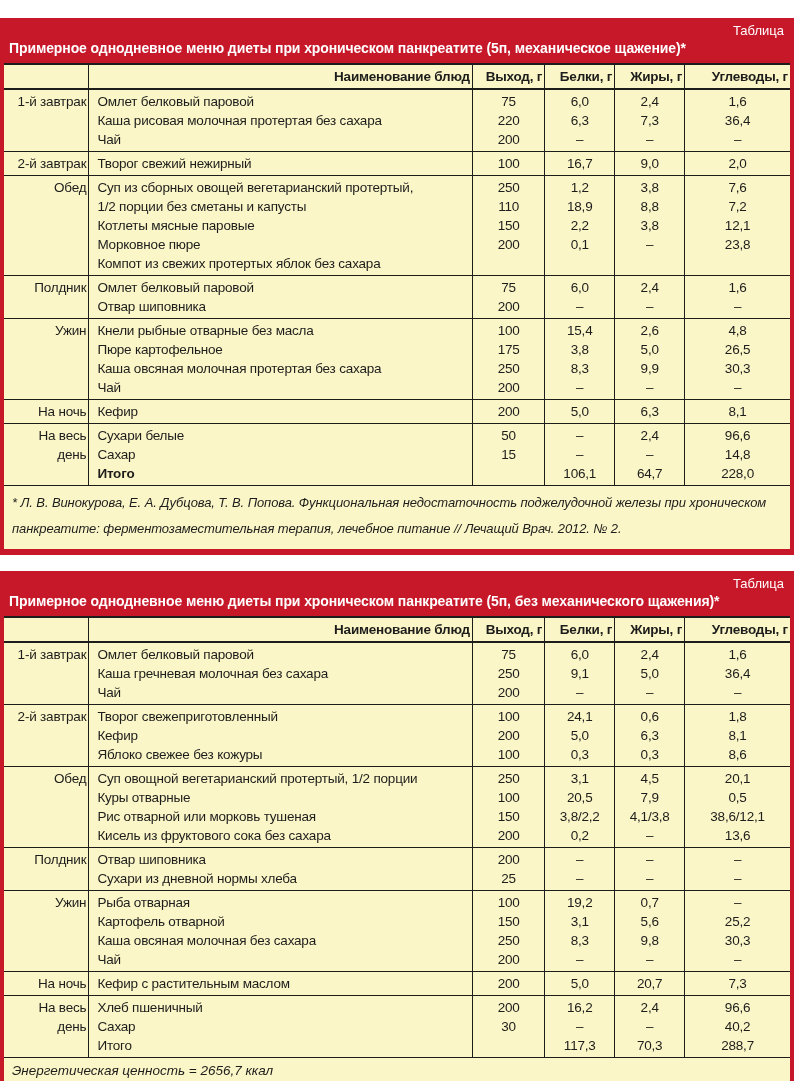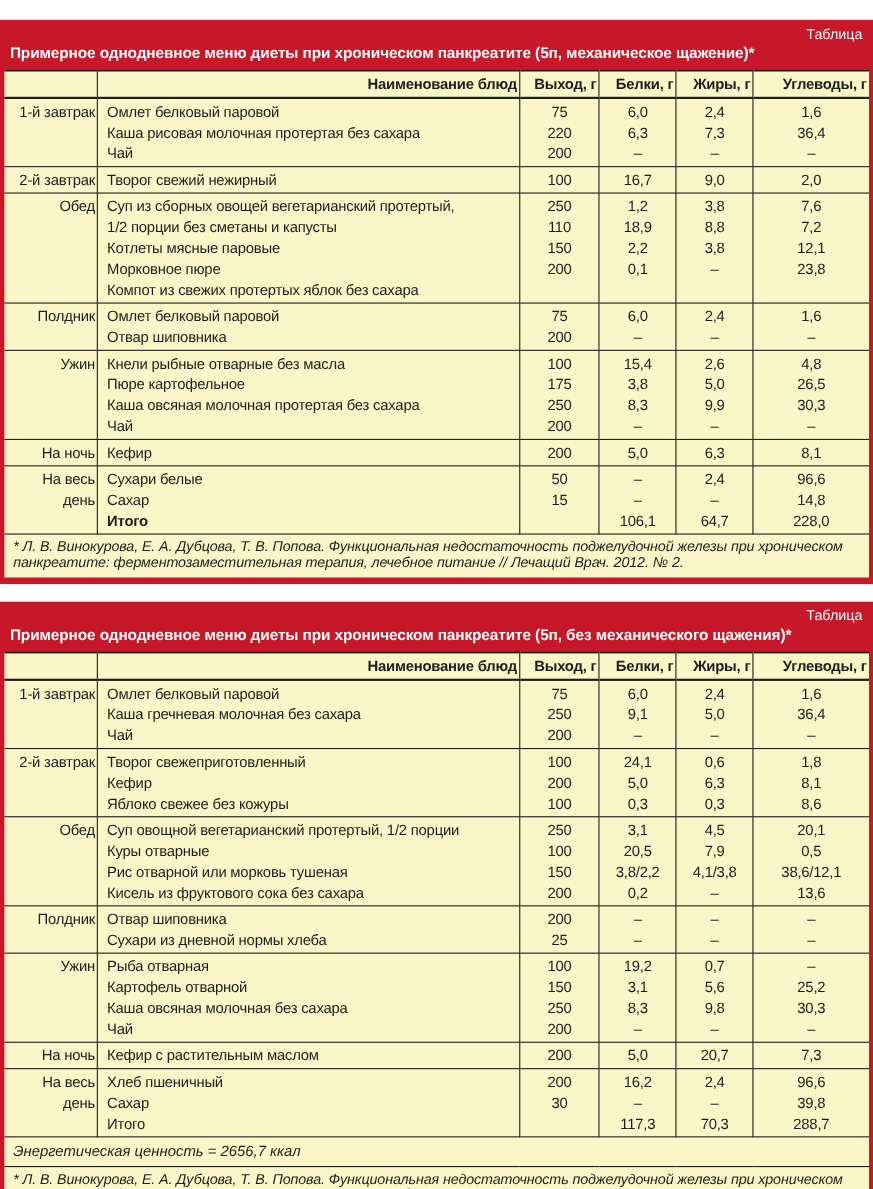--- a/index.html
+++ b/index.html
@@ -83,21 +83,21 @@
     border-top:1px solid var(--ink);
   }
   .energy-row td{
     font-style:italic;
     font-size:13.5px;
     padding:5px 8px 6px 8px;
   }
   .footnote-row td{
     font-style:italic;
     font-size:13px;
-    line-height:14px;
+    line-height:26px;
     letter-spacing:-0.1px;
     padding:4px 10px 7px 8px;
   }
 </style>
 </head>
 <body>
 
 <div class="page">
   <div>
 
@@ -749,21 +749,21 @@
 
                   <div class="line">2,4</div>
                   <div class="line">–</div>
                   <div class="line">70,3</div>
                 </div>
                 </td>
                 <td class="num-cell">
                   <div>
 
                   <div class="line">96,6</div>
-                  <div class="line">39,8</div>
+                  <div class="line">40,2</div>
                   <div class="line">288,7</div>
                 </div>
                 </td>
               </tr>
             </tbody>
           <tbody>
             <tr class="energy-row">
               <td colspan="6">Энергетическая ценность = 2656,7 ккал</td>
             </tr>
             <tr class="footnote-row">

